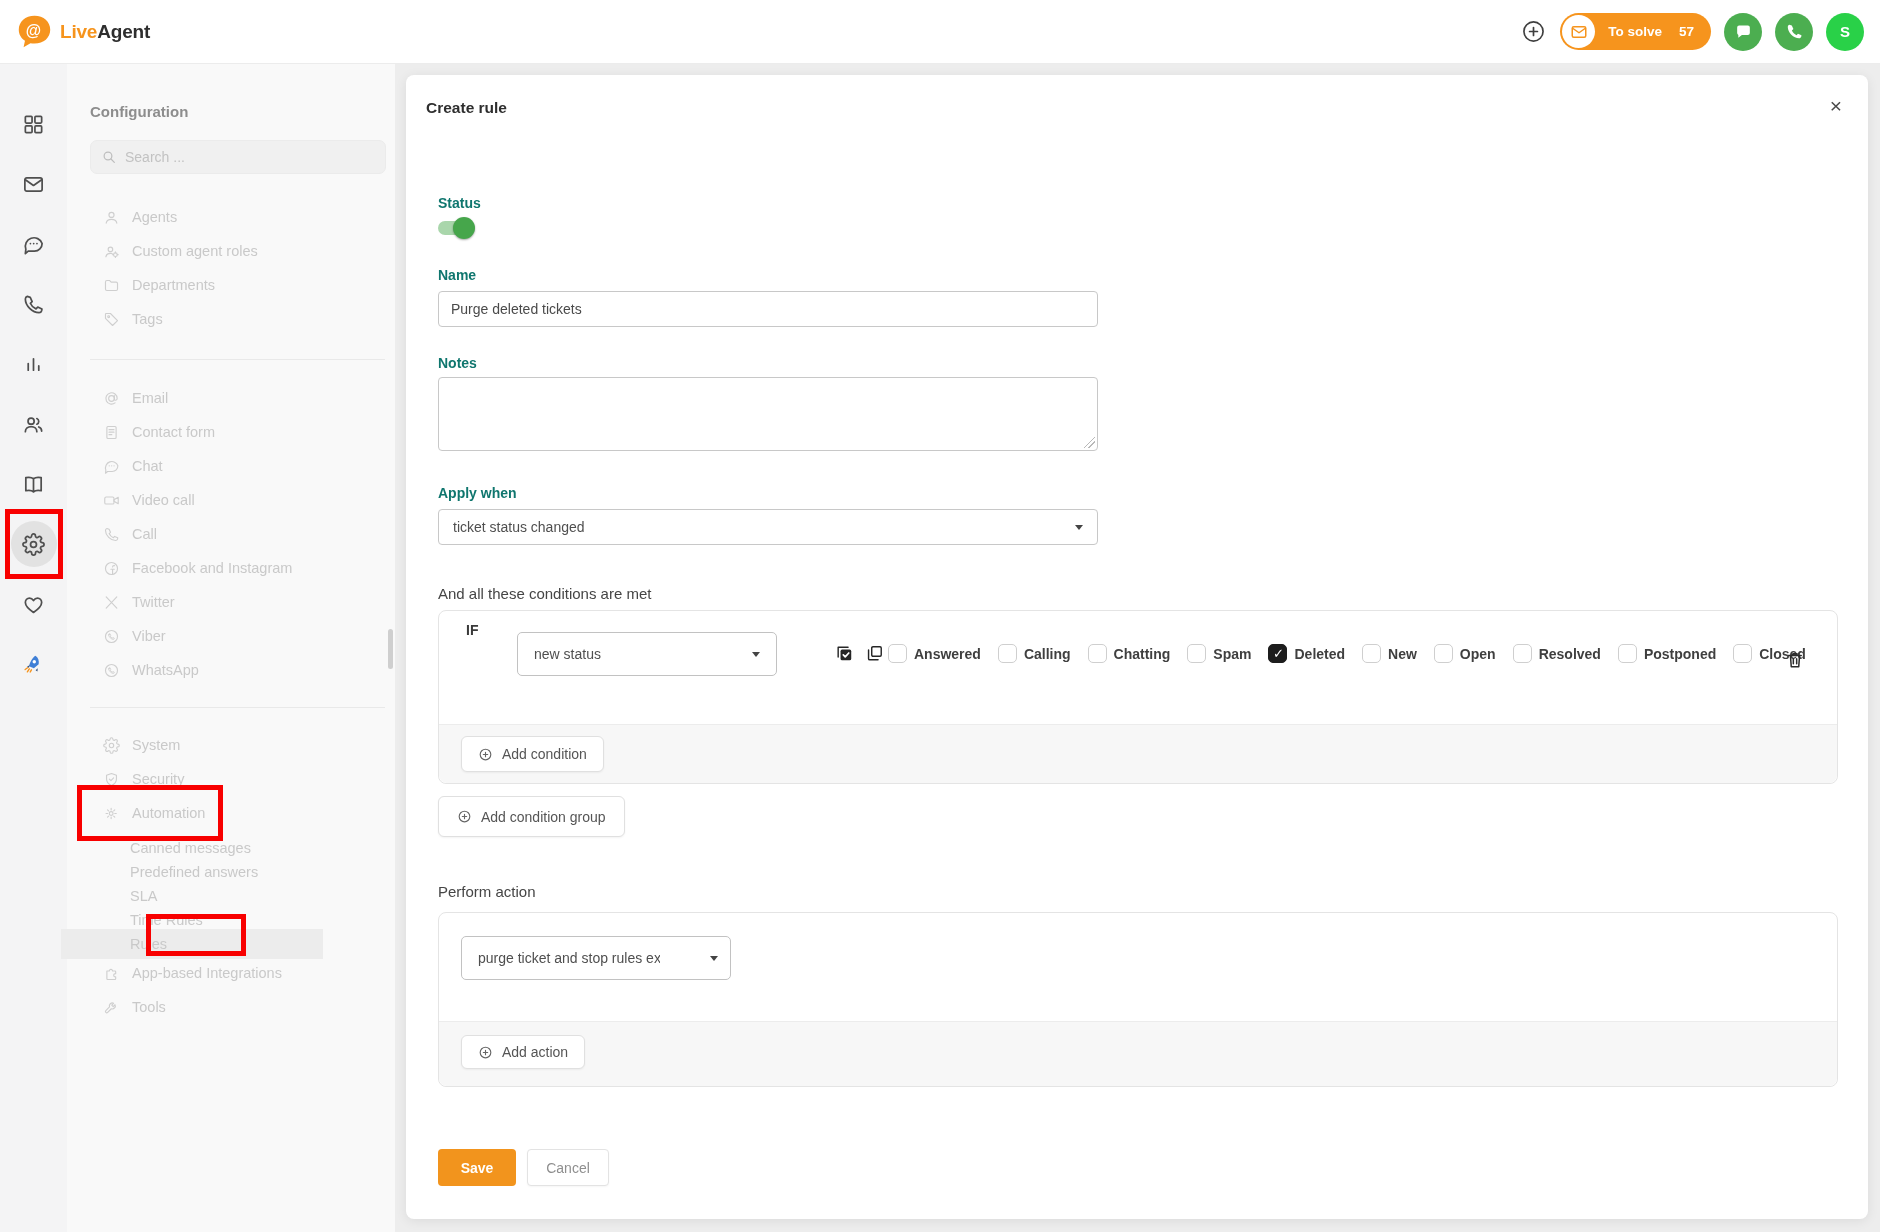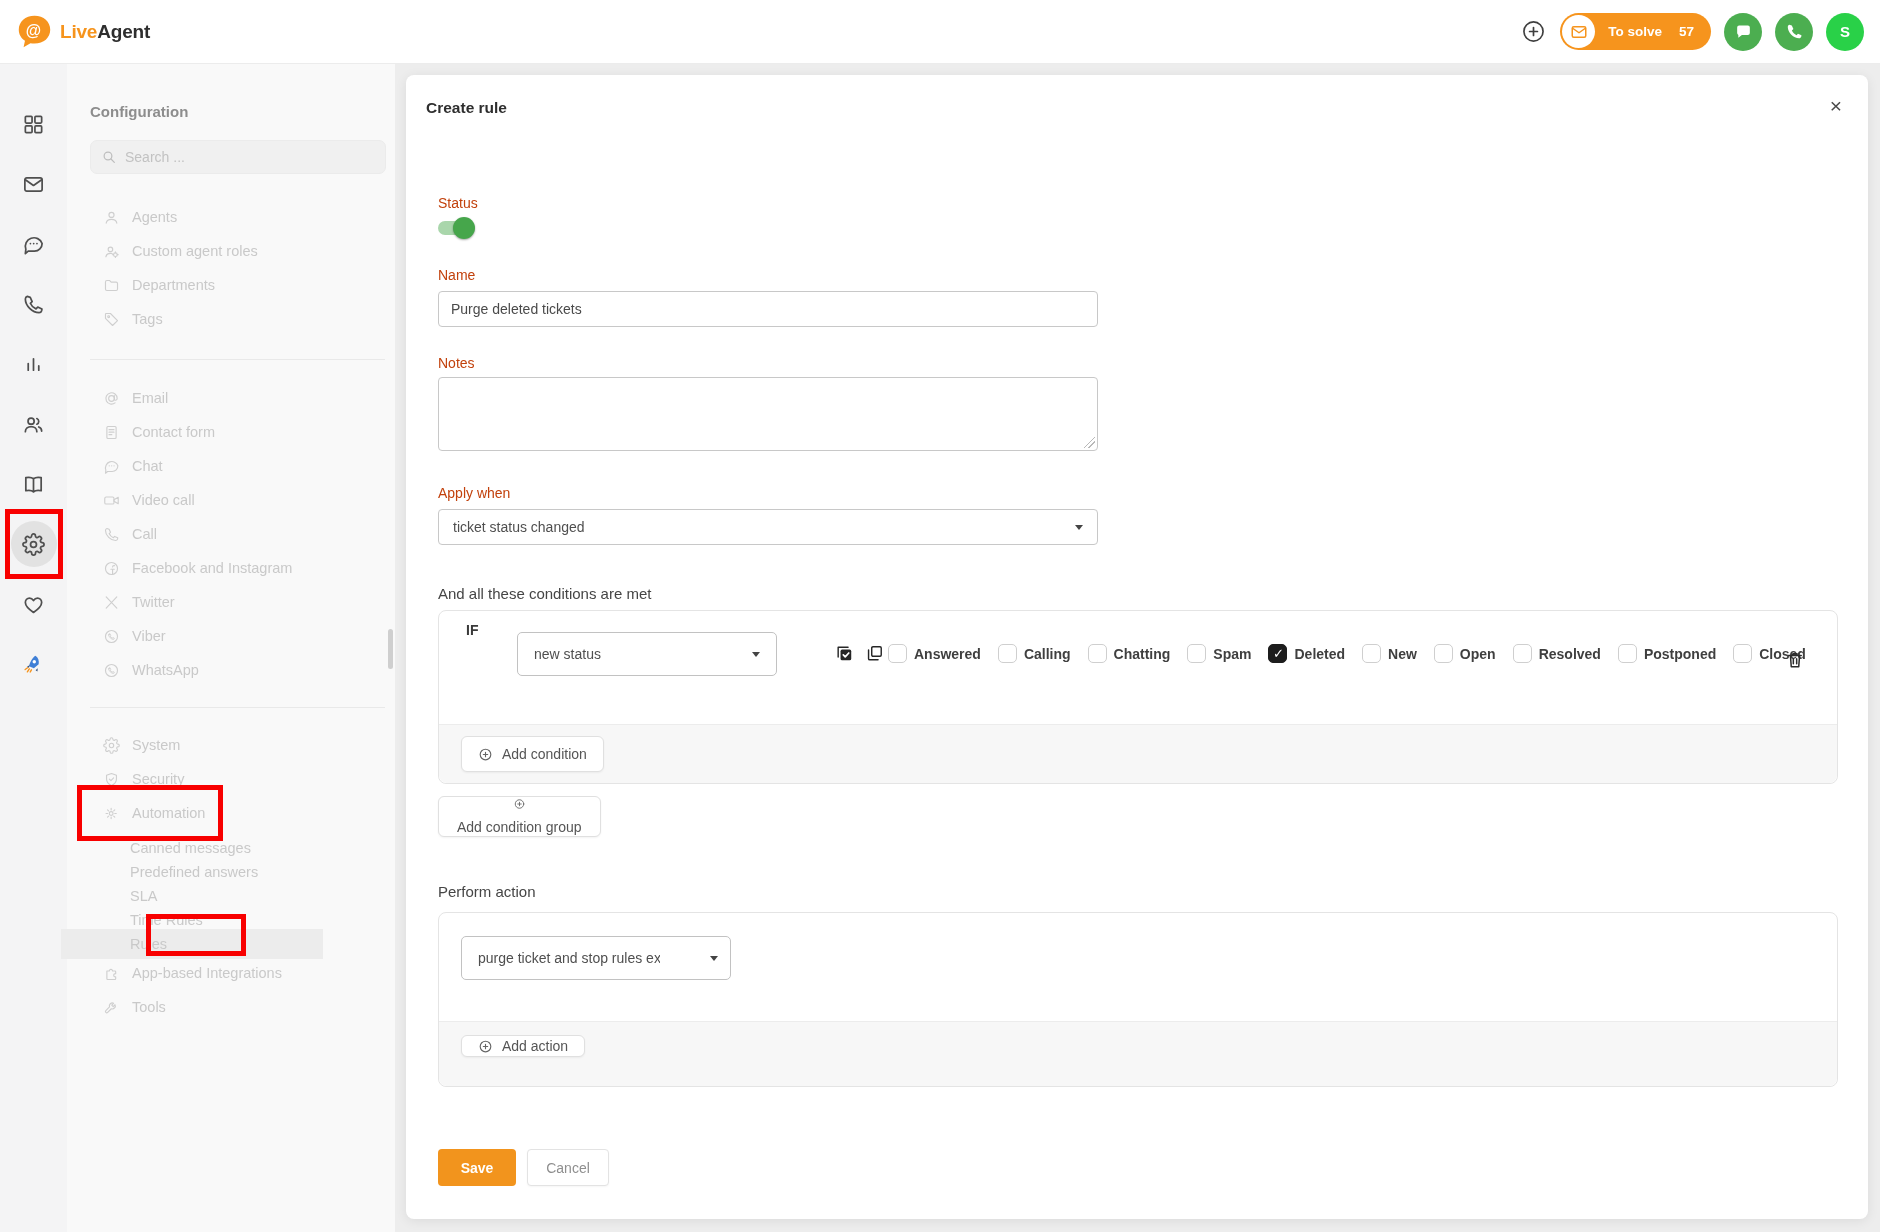--- a/index.html
+++ b/index.html
@@ -58,21 +58,21 @@
   .scroll-thumb { position:absolute; left:321px; top:566px; width:5px; height:40px; background:#cfcfcf; border-radius:3px; cursor:pointer; }
 
   
   .modal { position:absolute; left:406px; top:75px; width:1462px; height:1144px; background:#fff;
            border-radius:8px; box-shadow:0 2px 12px rgba(0,0,0,.08); z-index:20; }
   .modal-header { position:relative; height:48px; }
   .modal-title { position:absolute; left:20px; top:24px; font-size:15.5px; font-weight:700; color:#2e2e2e; }
   .modal-close { position:absolute; right:26px; top:20px; font-size:21px; color:#4a4a4a; cursor:pointer; line-height:1; }
   .modal-body { padding:72px 0 0 32px; }
 
-  .f-label { font-size:14px; font-weight:400; color:#c2410c; }
+  .f-label { font-size:14px; font-weight:700; color:#0f766e; }
   .toggle { position:relative; width:34px; height:14px; border-radius:7px; background:#a9d6ab; margin-top:10px; cursor:pointer; }
   .toggle .knob { position:absolute; right:-3px; top:-4px; width:22px; height:22px; border-radius:50%;
                   background:#46a64b; box-shadow:0 1px 2px rgba(0,0,0,.35); }
   .lbl-name { margin-top:32px; }
   .text-input { display:block; margin-top:8px; width:660px; height:36px; border:1px solid #c8c8c8; border-radius:4px;
                 padding:0 12px; font-size:14px; color:#4a4a4a; font-family:inherit; outline:none; background:#fff; }
   .lbl-notes { margin-top:28px; }
   .notes-area { display:block; margin-top:6px; width:660px; height:74px; border:1px solid #c8c8c8; border-radius:4px;
                 padding:8px 12px; font-size:14px; color:#4a4a4a; font-family:inherit; resize:none; outline:none; position:relative; }
   .notes-wrap { position:relative; width:660px; }
@@ -98,28 +98,28 @@
   .chk .box.checked::after { content:"\2713"; position:absolute; left:3.5px; top:0.5px; color:#fff; font-size:13px; font-weight:700; }
   .chk-label { font-size:14px; color:#3f3f3f; }
   .trash { position:absolute; right:32px; top:39px; color:#2c2c2c; cursor:pointer; }
   .card-footer { position:absolute; left:0; right:0; bottom:0; height:59px; background:#f7f7f7;
                  border-top:1px solid #ececec; border-radius:0 0 8px 8px; }
   .add-btn { display:inline-flex; align-items:center; gap:9px; height:36px; padding:0 16px; background:#fff;
              border:1px solid #e0e0e0; border-radius:6px; color:#555; font-size:14px; cursor:pointer;
              box-shadow:0 1px 2px rgba(0,0,0,.05); font-family:inherit; }
   .add-btn .ico15 { color:#666; }
   .in-footer { margin:11px 0 0 22px; }
-  .group-btn { margin-top:12px; height:41px; padding:1px 18px;flex-direction:column; }
+  .group-btn { margin-top:12px; height:41px; padding:1px 18px; }
 
   .action-card { position:relative; margin-top:12px; width:1400px; height:175px; border:1px solid #e4e4e4; border-radius:8px; background:#fff; }
   .action-select { position:absolute; left:22px; top:23px; width:270px; height:44px; border:1px solid #c2c2c2; border-radius:5px;
                    display:flex; align-items:center; padding:0 12px 0 16px; font-size:14px; color:#4f4f4f; background:#fff; cursor:pointer; margin:0; }
   .action-select .val { width:182px; overflow:hidden; white-space:nowrap; }
   .action-footer { height:65px; }
-  .action-add { margin:13px 0 0 22px; height:22px; }
+  .action-add { margin:13px 0 0 22px; height:34px; }
 
   .btn-row { margin-top:62px; display:flex; align-items:center; }
   .save-btn { width:78px; height:37px; background:#f2941d; border:none; border-radius:4px; color:#fff;
               font-size:14px; font-weight:600; cursor:pointer; font-family:inherit; }
   .cancel-btn { width:82px; height:37px; background:#fff; border:1px solid #e3e3e3; border-radius:4px; color:#8f8f8f;
                 font-size:14px; cursor:pointer; margin-left:11px; box-shadow:0 1px 2px rgba(0,0,0,.04); font-family:inherit; }
 </style>
 </head>
 <body>
 

